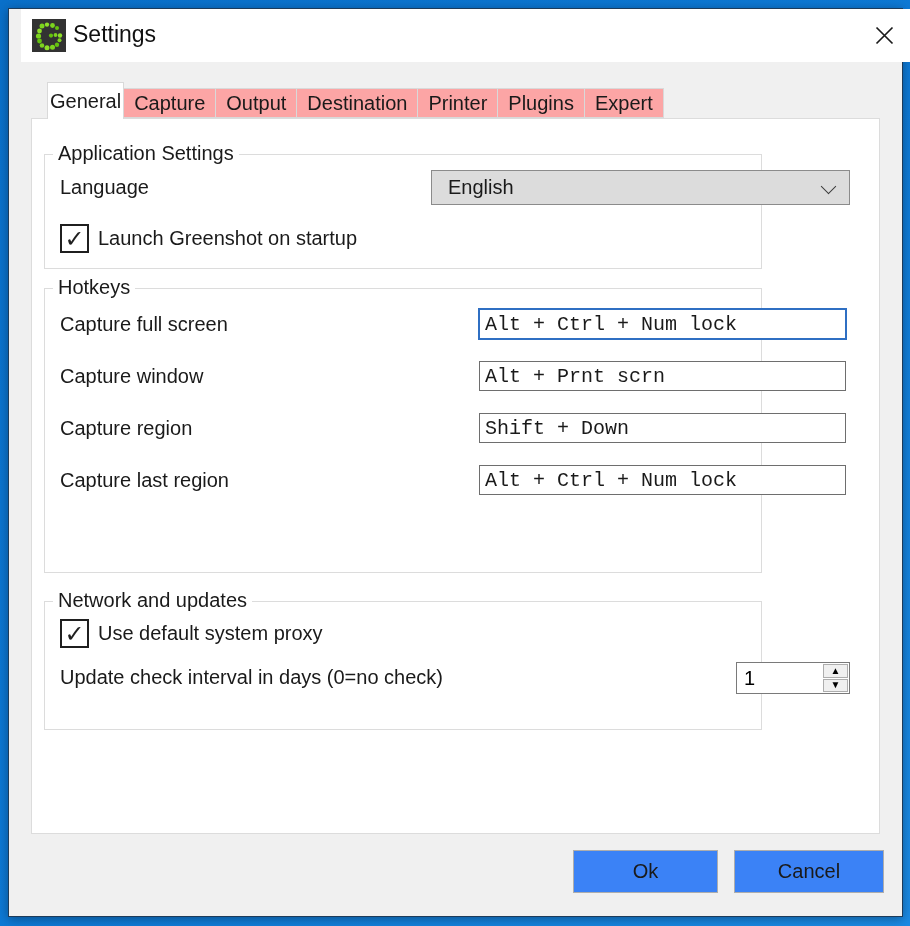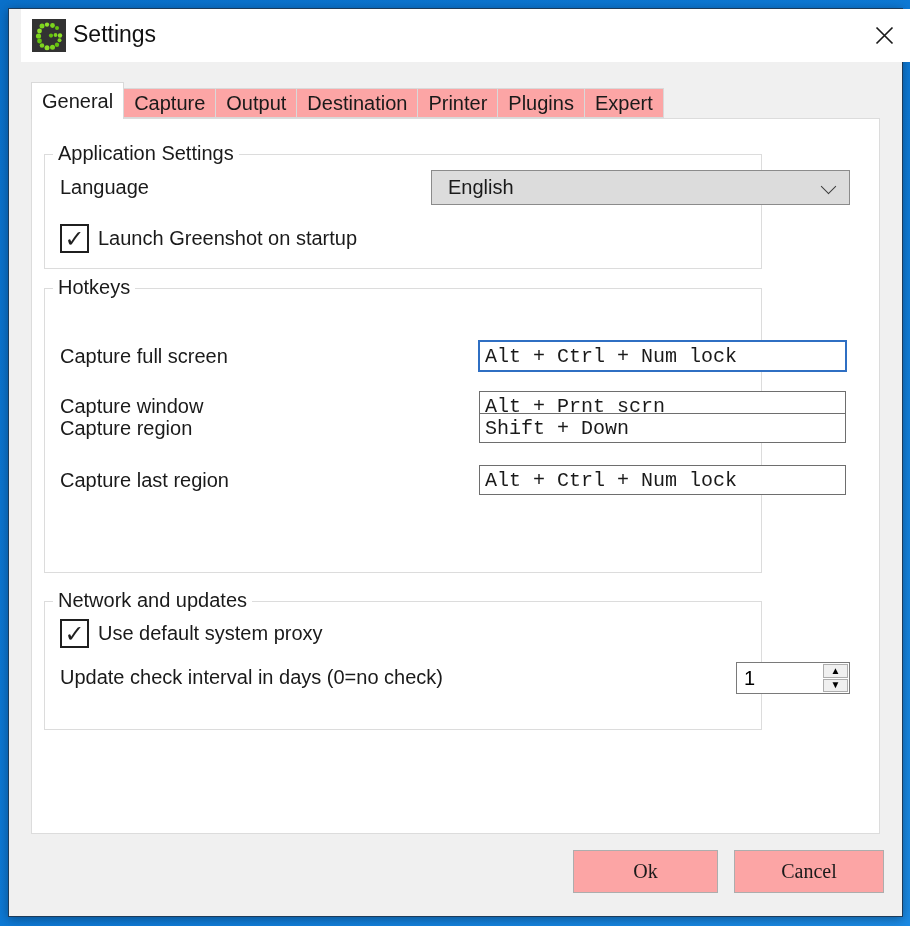--- a/index.html
+++ b/index.html
@@ -27,21 +27,21 @@
   }
   
   .tabstrip { position: absolute; left: 22px; top: 73px; display: flex; align-items: flex-end; z-index: 3; }
   .tab {
     height: 30px; padding: 0 10px; font-size: 20px;
     background: #fca5a5; border: 1px solid #d9d9d9;
     display: flex; align-items: center; margin-left: -1px; cursor: pointer;
     white-space: nowrap;
   }
   .tab.active {
-    height: 37px; margin-left: 0; margin-bottom: -1px; padding: 0 10px;
+    height: 37px; margin-left: 16px; margin-bottom: -1px; padding: 0 2px;
     background: #ffffff; border-bottom: none; z-index: 4;
   }
   
   .tabpage {
     position: absolute; left: 22px; top: 109px; width: 849px; height: 716px;
     background: #ffffff; border: 1px solid #dcdcdc; z-index: 1;
   }
   .groupbox { position: absolute; left: 12px; width: 718px; border: 1px solid #dcdcdc; }
   .legend {
     position: absolute; top: -13px; left: 8px; background: #ffffff;
@@ -98,22 +98,22 @@
   }
   .spin-btn {
     flex: 1; background: #f0f0f0; border: 1px solid #adadad;
     font-size: 10px; line-height: 1; color: #000; cursor: pointer;
     display: flex; align-items: center; justify-content: center; padding: 0;
   }
 
   
   .dlg-btn {
     position: absolute; top: 841px; height: 43px;
-    background: #fca5a5; border: 1px solid #adadad;
-    font-family: Liberation Serif, serif; font-size: 20px; color: #1a1a1a; cursor: pointer;
+    background: #3b82f6; border: 1px solid #adadad;
+    font-family: Liberation Sans, sans-serif; font-size: 20px; color: #1a1a1a; cursor: pointer;
   }
   #btn-ok { left: 564px; width: 145px; }
   #btn-cancel { left: 725px; width: 150px; }
 </style>
 </head>
 <body>
 
 <div class="window">
 
   <div class="titlebar">
@@ -168,25 +168,25 @@
         <span class="checkbox">
             <span>✓</span>
           </span>
         <span class="checklabel">Launch Greenshot on startup</span>
       </div>
     </div>
 
     <div class="groupbox" id="group-hotkeys">
       <div class="legend">Hotkeys</div>
 
-      <div class="hotkey-row" style="top:20px;margin-top:32px;">
+      <div class="hotkey-row" style="top:20px;">
         <div class="field-label">Capture full screen</div>
         <input class="hotkey-input focused" value="Alt + Ctrl + Num lock" style="">
       </div>
-      <div class="hotkey-row" style="top:72px;margin-top:30px;">
+      <div class="hotkey-row" style="top:72px;">
         <div class="field-label">Capture window</div>
         <input class="hotkey-input" value="Alt + Prnt scrn" style="">
       </div>
       <div class="hotkey-row" style="top:124px;">
         <div class="field-label">Capture region</div>
         <input class="hotkey-input" value="Shift + Down" style="">
       </div>
       <div class="hotkey-row" style="top:176px;">
         <div class="field-label">Capture last region</div>
         <input class="hotkey-input" value="Alt + Ctrl + Num lock" style="">

